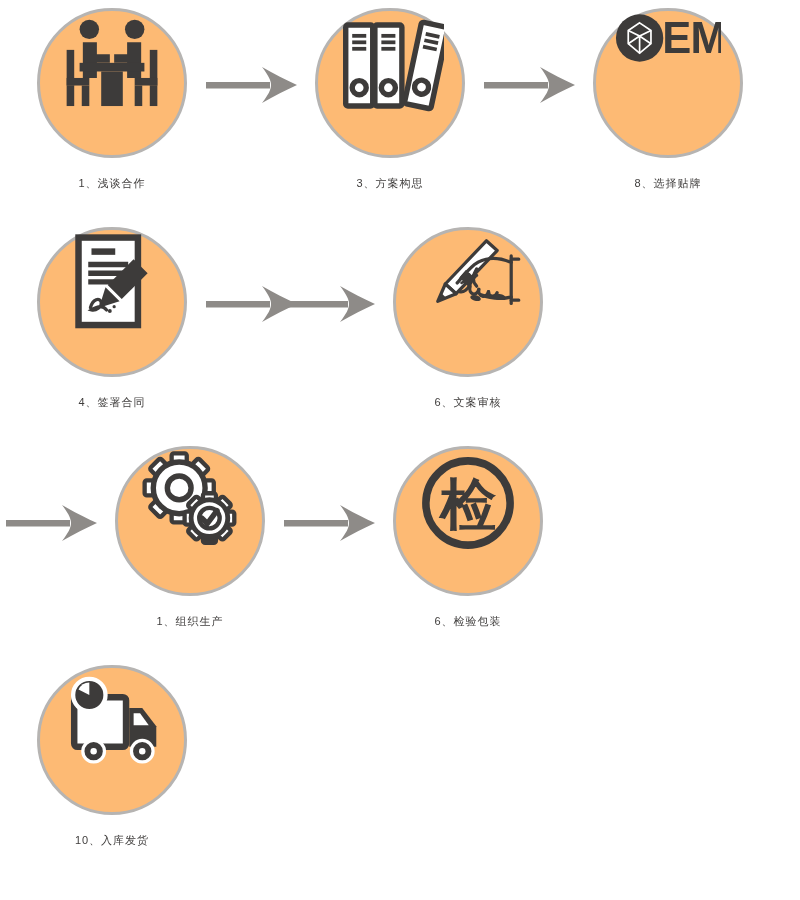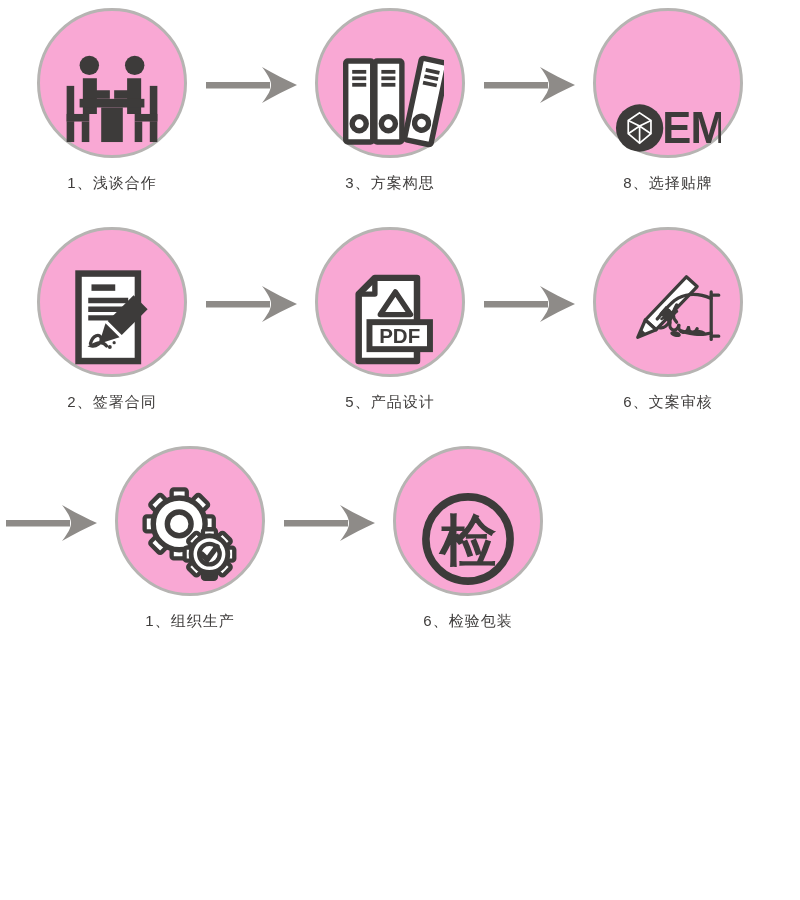--- a/index.html
+++ b/index.html
@@ -15,27 +15,27 @@
     width:800px;height:900px;
     background:var(--bg);
     font-family:"Liberation Sans","DejaVu Sans",sans-serif;
     overflow:hidden;
   }
   .flow{padding:8px 0 0 12px;}
   .row{display:flex;margin-bottom:34px;}
   .cell{width:200px;display:flex;flex-direction:column;align-items:center;flex-shrink:0;}
   .circle{
     width:150px;height:150px;border:3px solid var(--circle-border);
-    border-radius:50%;background:#f9a8d4;
-    display:flex;align-items:flex-end;justify-content:center;
+    border-radius:50%;background:#fdba74;
+    display:flex;align-items:flex-start;justify-content:center;
   }
   .icon{width:108px;height:108px;color:var(--icon);display:block;}
   .icon-wide{width:106px;height:54px;}
   .label{
-    margin-top:15px;font-size:15px;line-height:20px;color:var(--label);
+    margin-top:15px;font-size:11px;line-height:20px;color:var(--label);
     letter-spacing:1px;white-space:nowrap;
   }
   .arrowbox{
     width:78px;flex-shrink:0;display:flex;justify-content:center;
     margin-top:57px;color:var(--arrow);overflow:visible;
   }
   .arrowbox svg{flex-shrink:0;}
   text{font-family:"Liberation Sans","DejaVu Sans",sans-serif;}
 </style>
 </head>
@@ -147,44 +147,32 @@
           </g>
           <g fill="currentColor">
             <path d="M70,27 L83,40 L59,64 L46,51 Z"></path>
             <path d="M44,53 L57,66 L38,72 Z"></path>
           </g>
           <path d="M30,72 c2,-8 9,-10 10,-5 c1,4 -5,8 -9,7 c6,-4 11,-4 14,0" fill="none" stroke="currentColor" stroke-width="3" stroke-linecap="round"></path>
           <circle cx="48" cy="75" r="1.8" fill="currentColor"></circle>
           <circle cx="52" cy="71" r="1.5" fill="currentColor"></circle>
         </svg>
       </div>
-      <div class="label">2、签署合同</div>
-    </div>
-
-    <div class="arrowbox">
-      <svg width="95" height="40" viewBox="0 0 95 40">
-        <g fill="currentColor">
-          <rect x="2" y="17" width="64" height="6.5"></rect>
-          <path d="M58,2 C70,9 82,15 93,20 C82,25 70,31 58,38 C64,30 67,25 67,20 C67,15 64,10 58,2 Z"></path>
-        </g>
-      </svg>
-    </div>
-
-    <div class="cell">
-      <div class="circle">
-        <svg class="icon" viewBox="0 0 100 100">
-          <path d="M36,11 H75 V88 H21 V26 Z" fill="#fff" stroke="currentColor" stroke-width="6" stroke-linejoin="round"></path>
-          <path d="M36,11 V26 H21" fill="none" stroke="currentColor" stroke-width="5" stroke-linejoin="round"></path>
-          <path d="M55,24 L69,45 H41 Z" fill="none" stroke="currentColor" stroke-width="5" stroke-linejoin="round"></path>
-          <rect x="31" y="52" width="56" height="25" fill="#fff" stroke="currentColor" stroke-width="5.5"></rect>
-          <text x="59" y="71" text-anchor="middle" font-size="19" font-weight="bold" fill="currentColor">PDF</text>
-        </svg>
-      </div>
-      <div class="label">5、产品设计</div>
-    </div>
+      <div class="label">4、签署合同</div>
+    </div>
+
+    <div class="arrowbox">
+      <svg width="95" height="40" viewBox="0 0 95 40">
+        <g fill="currentColor">
+          <rect x="2" y="17" width="64" height="6.5"></rect>
+          <path d="M58,2 C70,9 82,15 93,20 C82,25 70,31 58,38 C64,30 67,25 67,20 C67,15 64,10 58,2 Z"></path>
+        </g>
+      </svg>
+    </div>
+
 
     <div class="arrowbox">
       <svg width="95" height="40" viewBox="0 0 95 40">
         <g fill="currentColor">
           <rect x="2" y="17" width="64" height="6.5"></rect>
           <path d="M58,2 C70,9 82,15 93,20 C82,25 70,31 58,38 C64,30 67,25 67,20 C67,15 64,10 58,2 Z"></path>
         </g>
       </svg>
     </div>
 
@@ -272,14 +260,32 @@
       <div class="circle">
         <svg class="icon" viewBox="0 0 100 100">
           <circle cx="50" cy="50" r="39" fill="none" stroke="currentColor" stroke-width="7"></circle>
           <text x="50" y="69" text-anchor="middle" font-size="52" font-weight="600" fill="currentColor">检</text>
         </svg>
       </div>
       <div class="label">6、检验包装</div>
     </div>
   </div>
 
+  <div class="row">
+    <div class="cell">
+      <div class="circle">
+        <svg class="icon" viewBox="0 0 100 100">
+          <rect x="15" y="27" width="48" height="46" rx="3" fill="#fff" stroke="currentColor" stroke-width="6"></rect>
+          <circle cx="29" cy="25" r="15" fill="currentColor" stroke="#fff" stroke-width="4"></circle>
+          <path d="M29,25 L29,13.5 A11.5,11.5 0 0 0 19,20 Z" fill="#fff"></path>
+          <path d="M66,37 L78,37 L91,54 L91,73 L66,73 Z" fill="currentColor"></path>
+          <path d="M70,42 L76,42 L84,53 L70,53 Z" fill="#fff"></path>
+          <circle cx="33" cy="77" r="10" fill="currentColor" stroke="#fff" stroke-width="3"></circle>
+          <circle cx="33" cy="77" r="3" fill="#fff"></circle>
+          <circle cx="78" cy="77" r="10" fill="currentColor" stroke="#fff" stroke-width="3"></circle>
+          <circle cx="78" cy="77" r="3" fill="#fff"></circle>
+        </svg>
+      </div>
+      <div class="label">10、入库发货</div>
+    </div>
+  </div>
 
 </div>
 
 </body></html>

